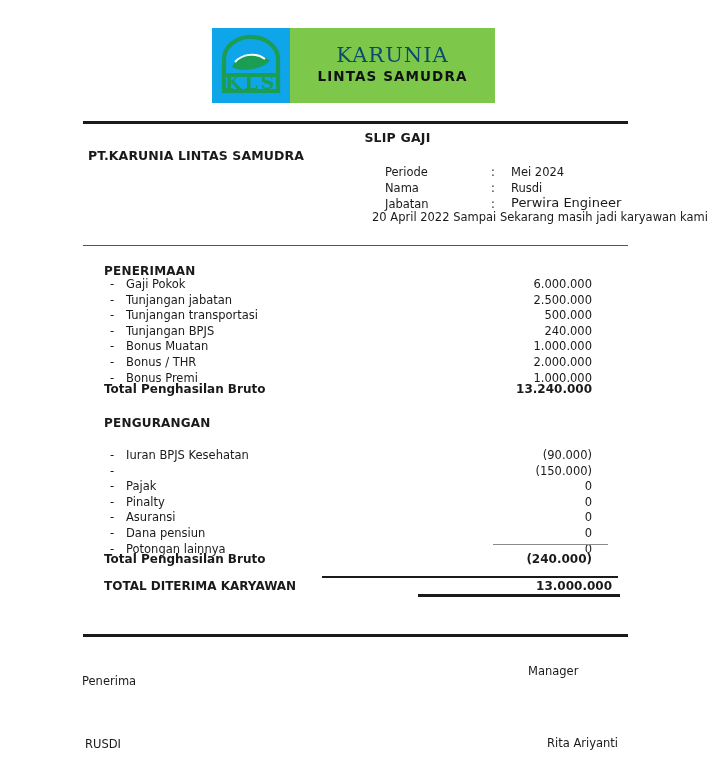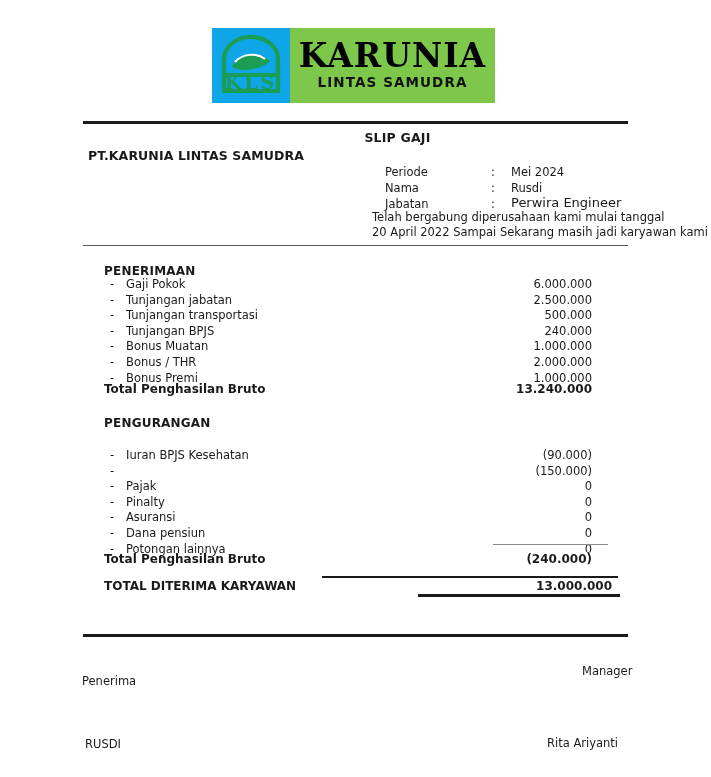--- a/index.html
+++ b/index.html
@@ -38,24 +38,24 @@
     flex: 1;
     background: #7dc84a;
     display: flex;
     flex-direction: column;
     align-items: center;
     justify-content: center;
     padding-bottom: 2px;
   }
   .logo-title {
     font-family: "DejaVu Serif", serif;
-    font-weight: bold;
-    font-size: 33px;
+    font-weight: normal;
+    font-size: 21px;
     letter-spacing: 1px;
-    color: #000000;
+    color: #0c4a6e;
     line-height: 1.02;
   }
   .logo-sub {
     font-family: "DejaVu Sans", sans-serif;
     font-weight: bold;
     font-size: 13.5px;
     letter-spacing: 1.1px;
     color: #111111;
     line-height: 1.2;
     margin-top: 1px;
@@ -175,21 +175,21 @@
   #total-deductions { left: 0; width: 711px; top: 552px; }
 
   #grand-total { position: absolute; left: 0; width: 711px; top: 579px; font-weight: bold; font-size: 12px; }
   #grand-total .g-label  { position: absolute; left: 104px; top: 0; white-space: nowrap; }
   #grand-total .g-amount { position: absolute; right: 99px; top: 0; text-align: right; white-space: nowrap; }
 
   
   .sig { position: absolute; font-size: 11.5px; white-space: nowrap; }
   #sig-left-role   { left: 82px;  top: 674px; }
   #sig-left-name   { left: 85px;  top: 737px; }
-  #sig-right-role  { left: 582px; top: 664px; }
+  #sig-right-role  { left: 528px; top: 664px; }
   #sig-right-name  { left: 547px; top: 736px; }
 </style>
 </head>
 <body>
 
 <div class="logo-block">
   <div class="logo-emblem">
     <svg width="66" height="62" viewBox="0 0 66 62" aria-hidden="true">
       <path d="M6 40 L6 24 A27 22 0 0 1 60 24 L60 40" fill="none" stroke="#1b9e54" stroke-width="4.2"></path>
       <path d="M6 40 L60 40 L60 56 L6 56 Z" fill="none" stroke="#1b9e54" stroke-width="4.2"></path>
@@ -223,21 +223,20 @@
     <span class="meta-value">Rusdi</span>
   </div>
   <div class="meta-row">
     <span class="meta-label">Jabatan</span>
     <span class="meta-colon">:</span>
     <span class="meta-value big">Perwira Engineer</span>
   </div>
 </div>
 
 <div class="meta-note">
-  <div>Telah bergabung diperusahaan kami mulai tanggal</div>
   <div>20 April 2022 Sampai Sekarang masih jadi karyawan kami</div>
 </div>
 
 <div class="section-head" id="head-earnings">PENERIMAAN</div>
 <div class="rows" id="rows-earnings">
   <div class="row">
     <span class="dash">-</span>
     <span class="label">Gaji Pokok</span>
     <span class="amount">6.000.000</span>
   </div>

